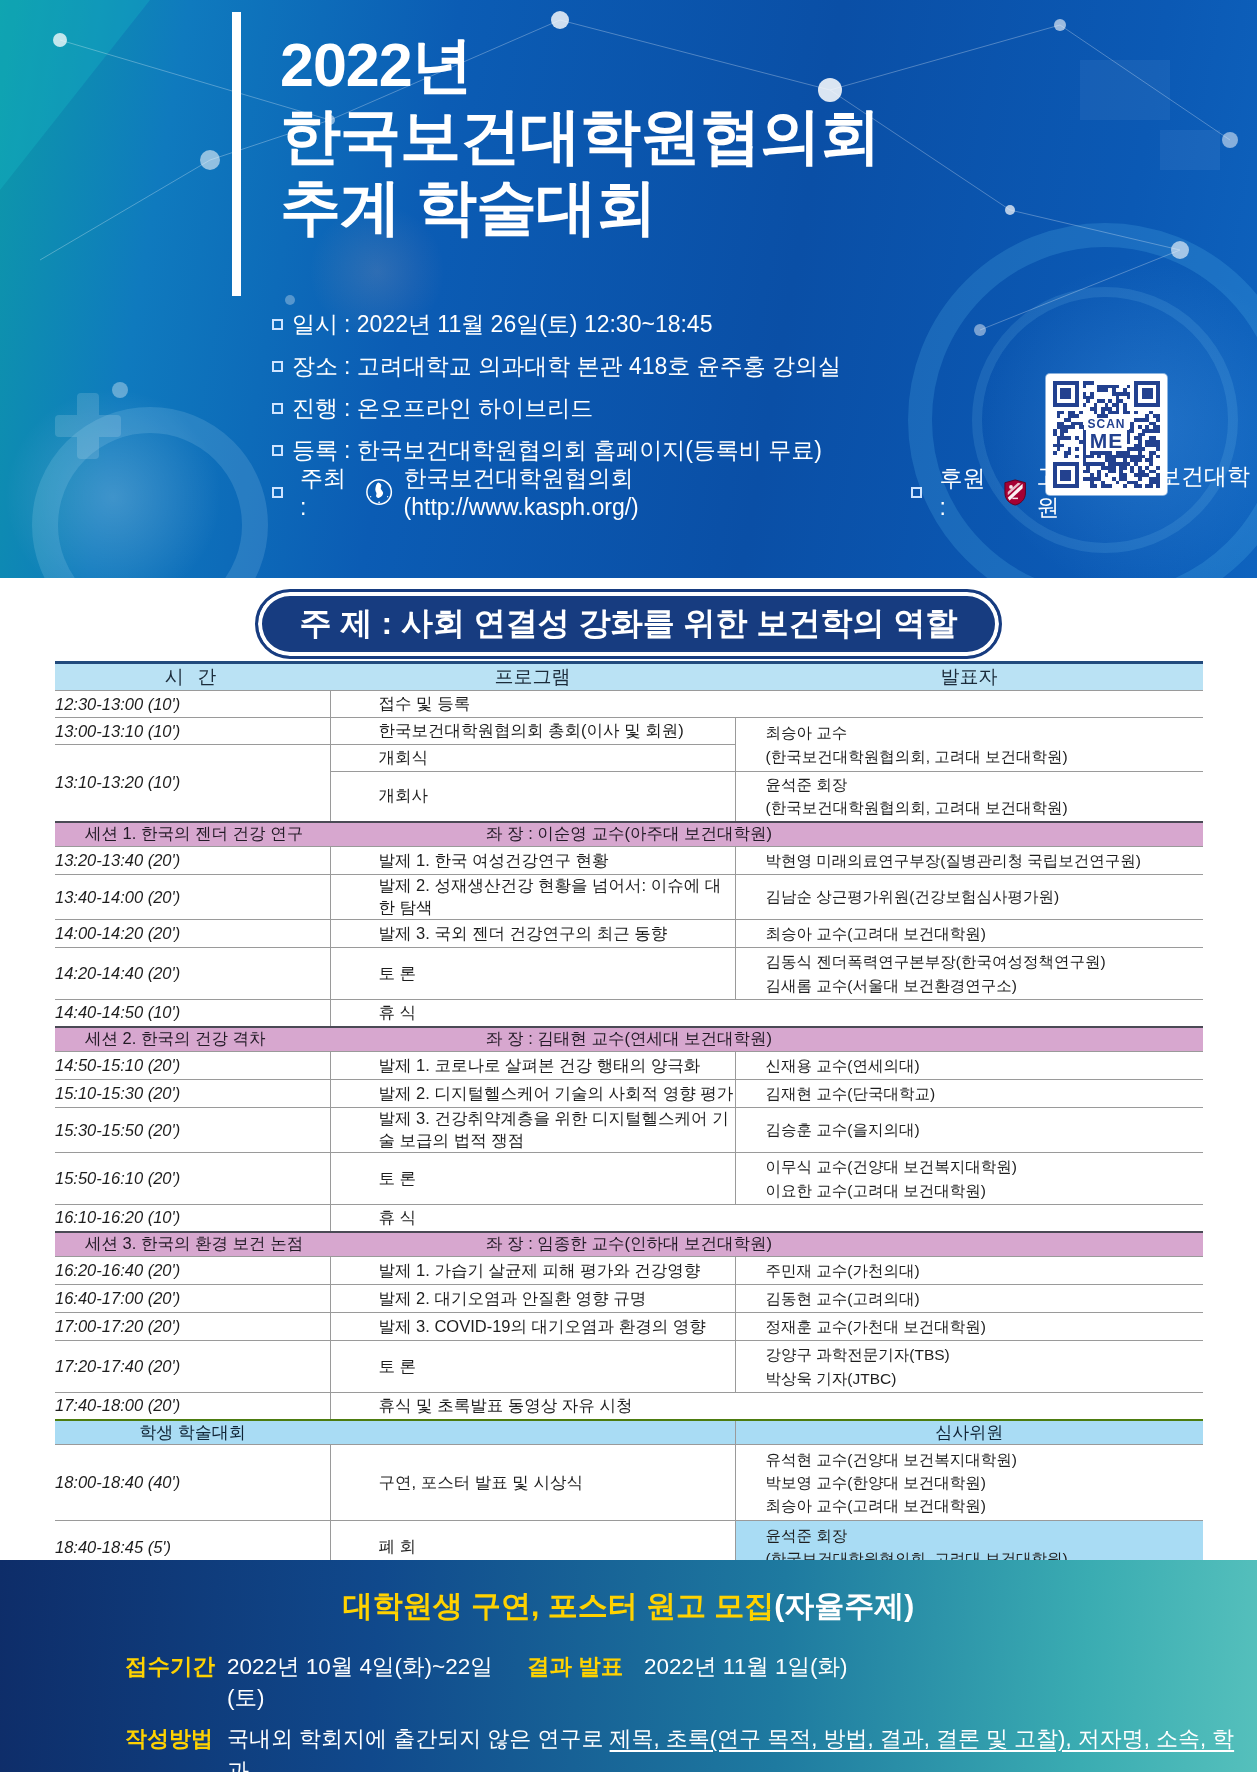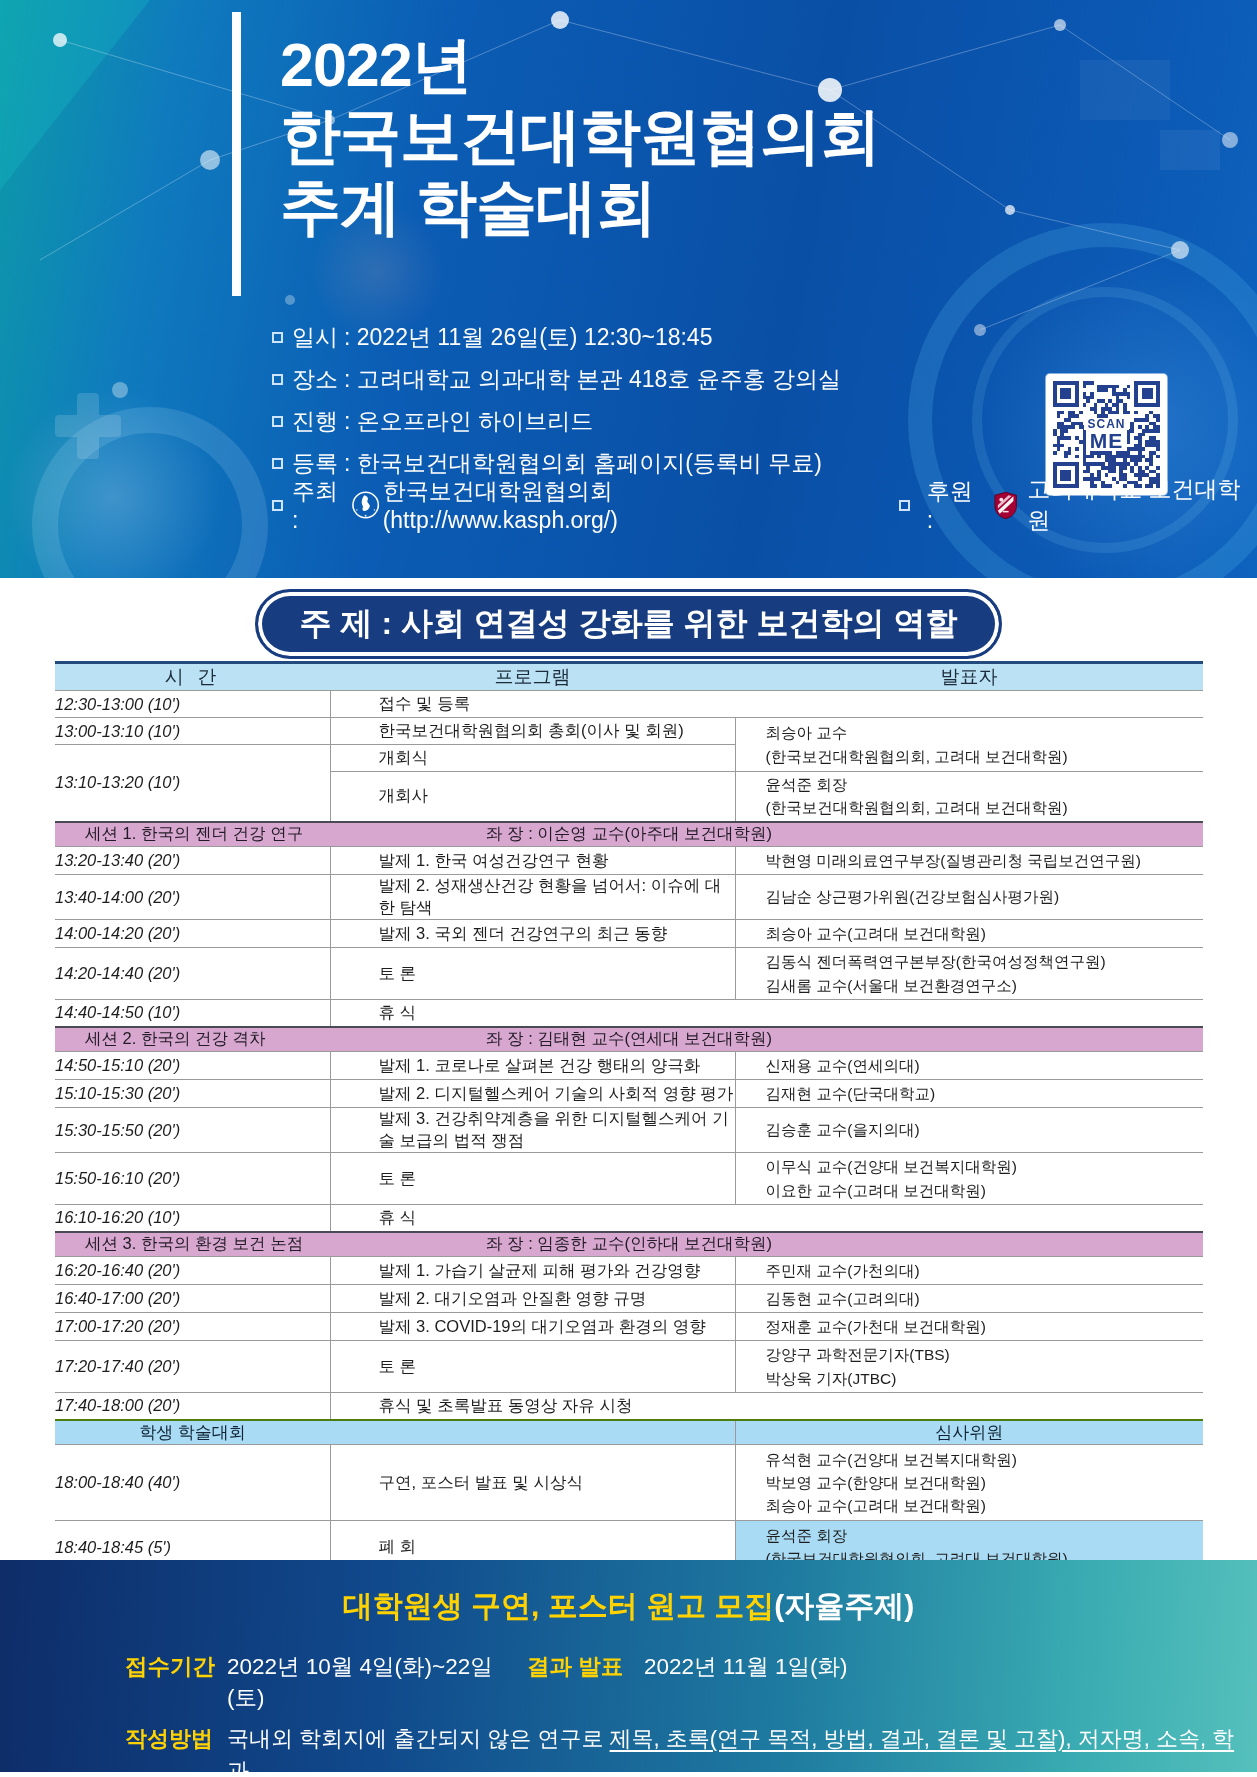--- a/index.html
+++ b/index.html
@@ -15,25 +15,25 @@
     background:
       radial-gradient(circle 150px at 9% 86%, rgba(255,255,255,.20), rgba(255,255,255,0) 72%),
       radial-gradient(circle 230px at 91% 74%, rgba(110,190,255,.22), rgba(110,190,255,0) 72%),
       radial-gradient(circle 90px at 30% 47%, rgba(255,190,170,.14), rgba(255,190,170,0) 75%),
       linear-gradient(100deg,#0d9aa8 0%,#0f7abe 14%,#0b5cb4 34%,#0a4fa6 62%,#0b59b4 86%,#0e63be 100%);
   }
   .hero-svg{position:absolute;inset:0;}
   .title-bar{position:absolute;left:232px;top:12px;width:9px;height:284px;background:#fff;}
   .hero-title{position:absolute;left:280px;top:30px;color:#fff;font-weight:800;
     font-size:61px;line-height:1.16;letter-spacing:-1px;}
-  .hero-info{position:absolute;left:272px;top:316px;}
+  .hero-info{position:absolute;left:272px;top:303px;}
   .info-item{display:flex;align-items:center;height:42px;color:#fff;font-size:23px;}
   .sq{display:inline-block;width:11px;height:11px;border:2px solid #cfe4ff;margin-right:9px;flex:0 0 auto;}
   .info-label{margin-right:6px;}
-  .host-row{display:flex;}
+  .host-row{display:flex;gap:8px;}
   .sponsor-group{display:flex;align-items:center;gap:8px;margin-left:62px;}
   .emblem{width:30px;height:30px;margin:0 2px;}
   .shield{width:24px;height:29px;margin:0 2px;}
   .qr-wrap{position:absolute;left:1046px;top:374px;width:121px;height:121px;background:#fff;
     border-radius:4px;padding:7px;box-shadow:0 0 0 1px rgba(255,255,255,.5);}
   .qr-wrap svg{width:100%;height:100%;display:block;}
   .qr-label{position:absolute;left:0;top:0;width:100%;height:100%;display:flex;flex-direction:column;
     align-items:center;justify-content:center;color:#23418f;pointer-events:none;}
   .qr-label .l1{font-size:12px;font-weight:bold;letter-spacing:1px;background:#fff;padding:0 3px;line-height:1.05;}
   .qr-label .l2{font-size:21px;font-weight:bold;letter-spacing:1px;background:#fff;padding:0 4px;line-height:1.0;}

